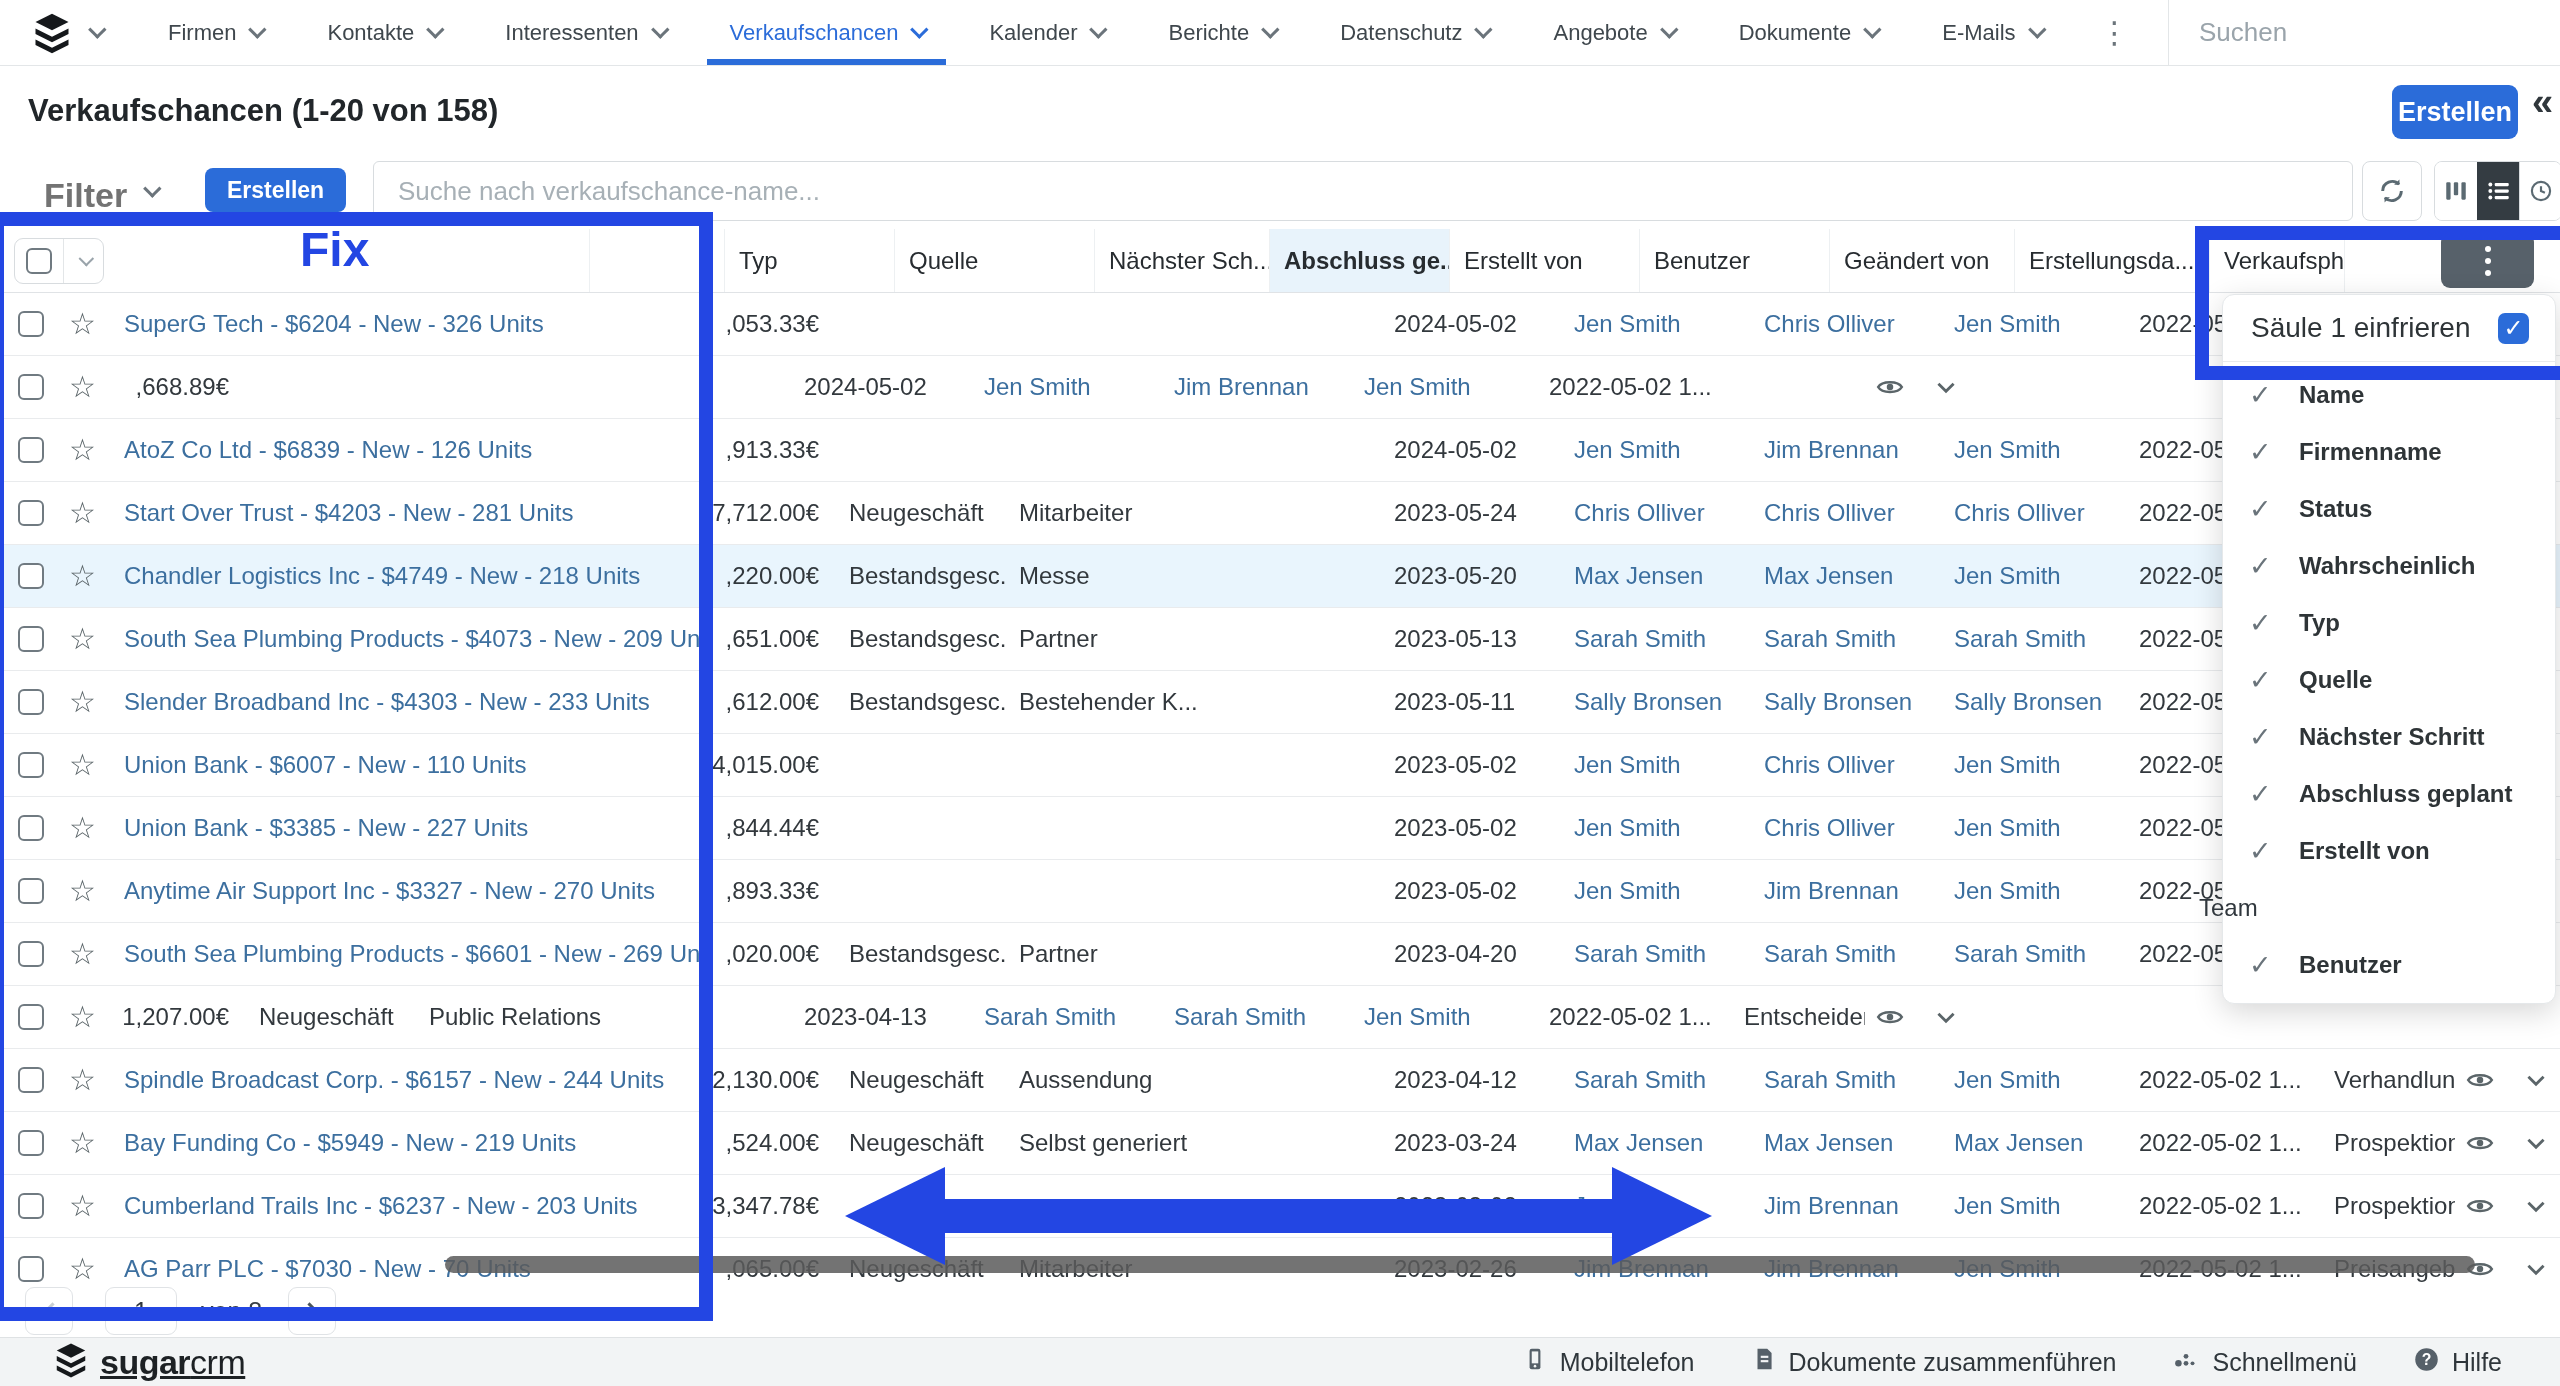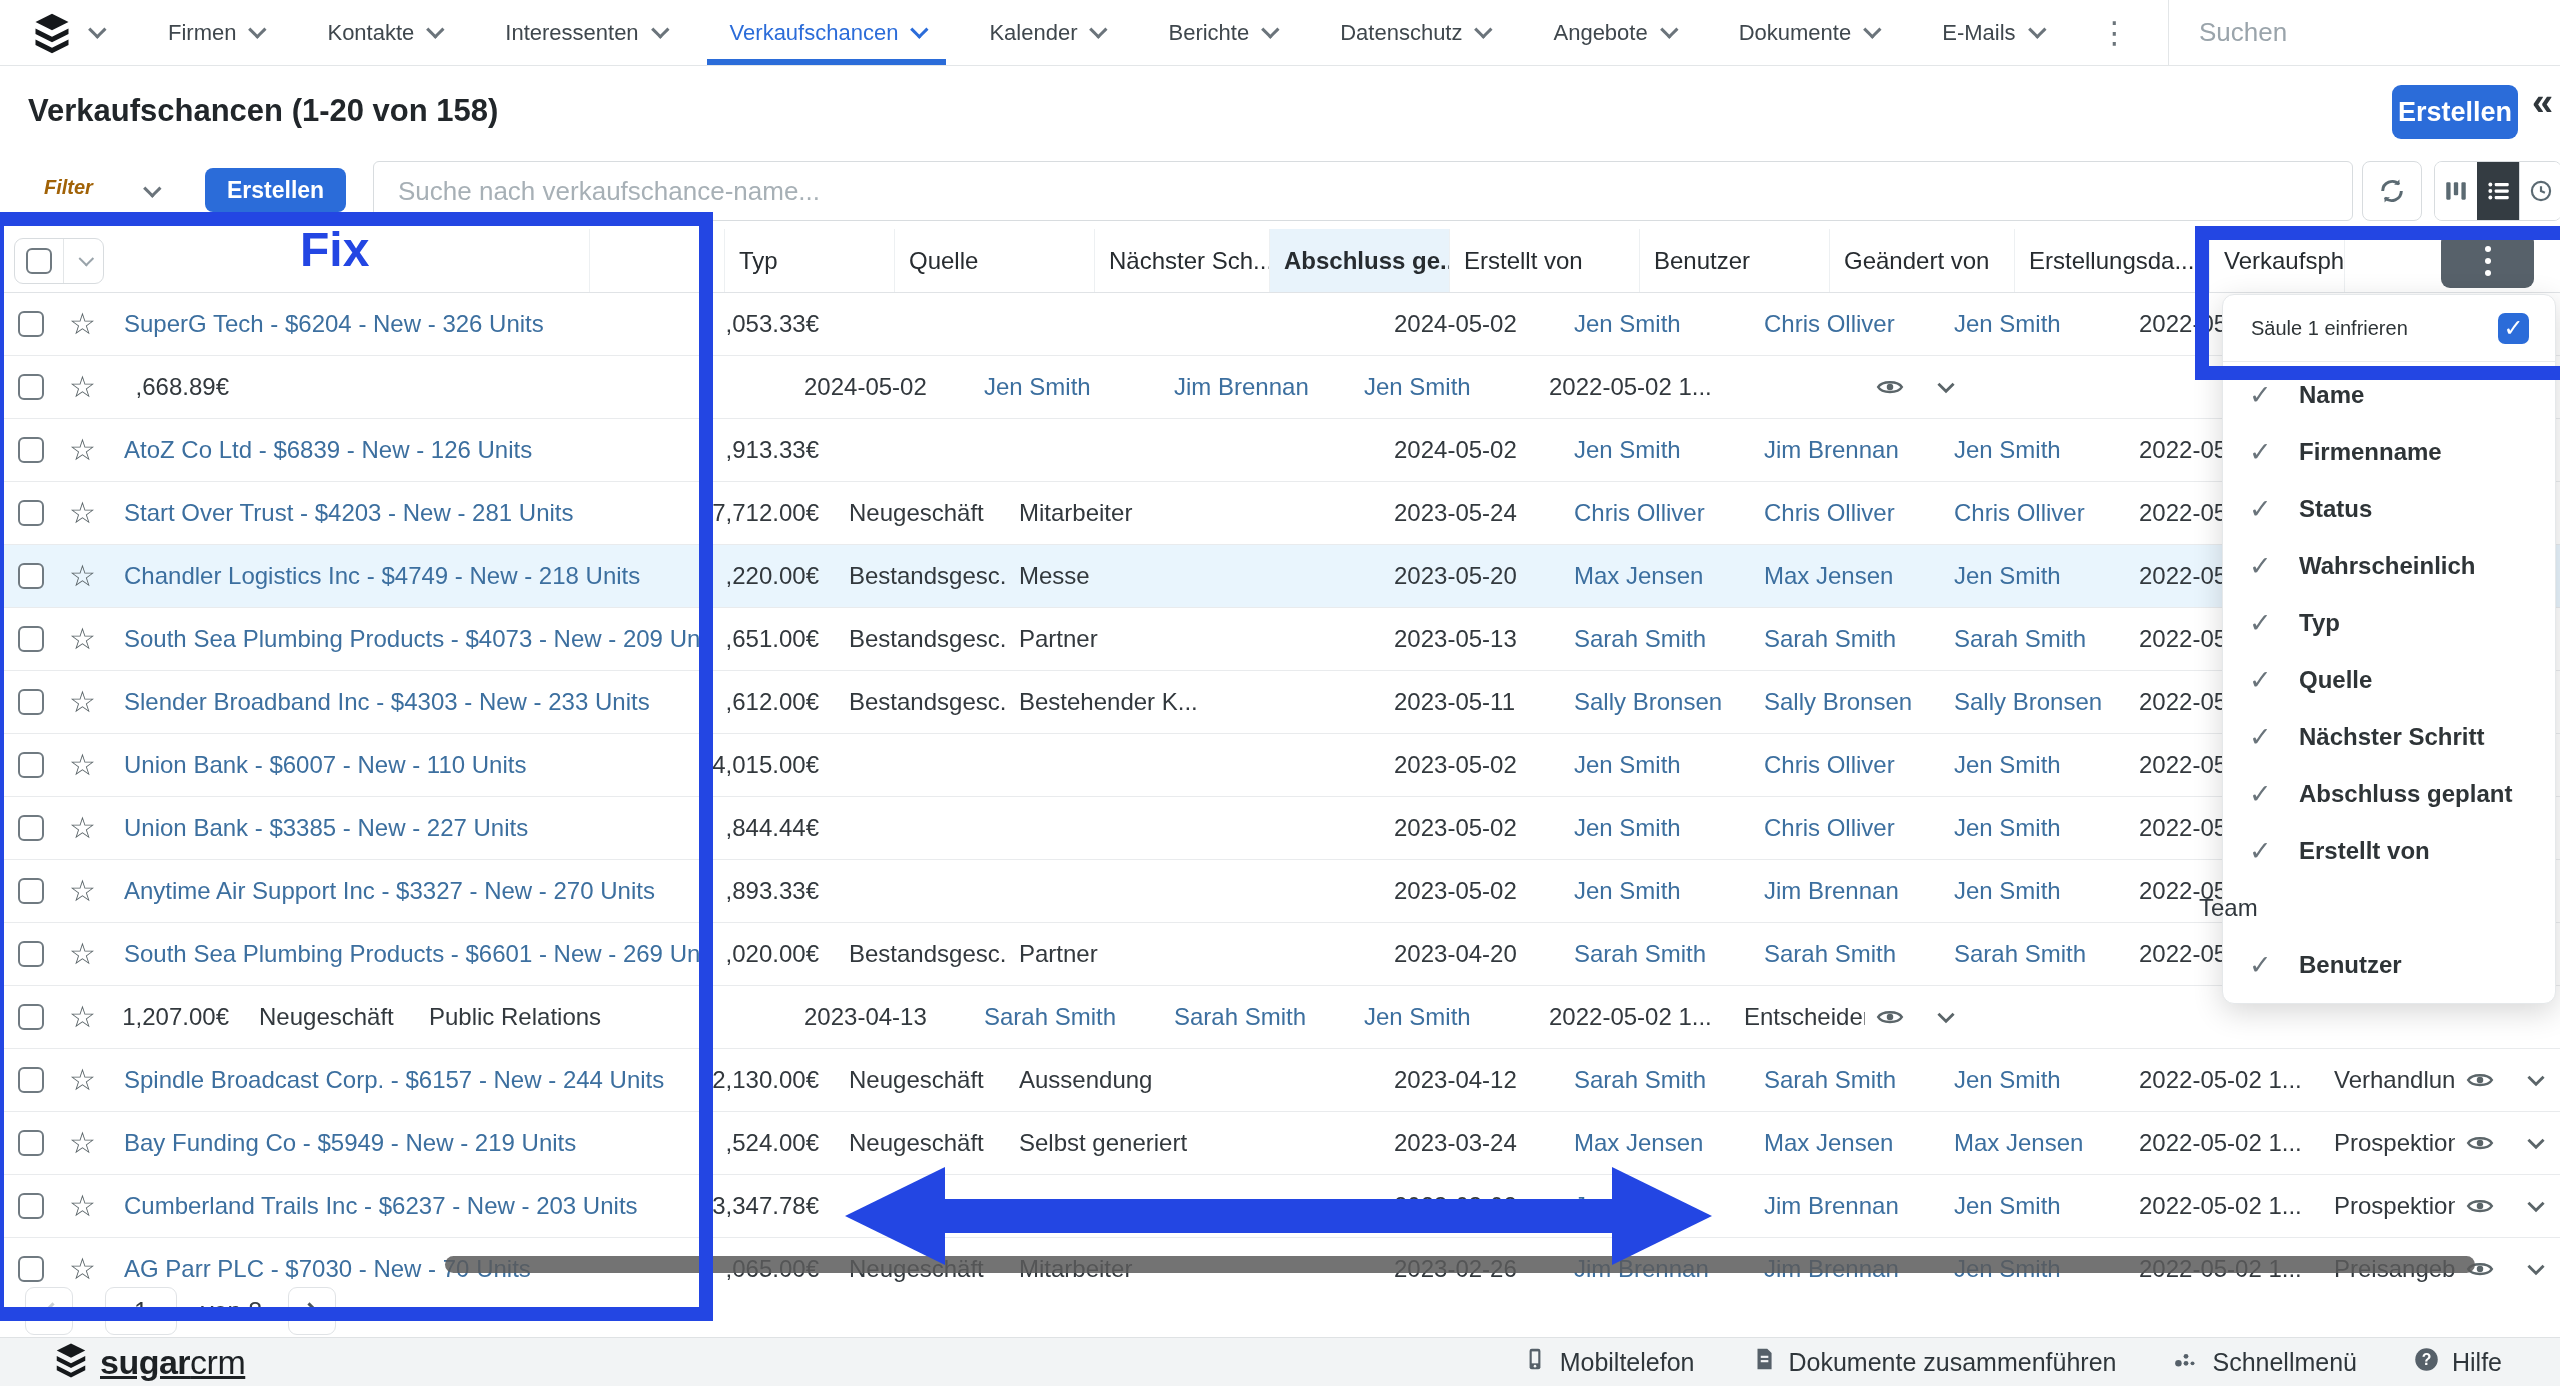--- a/index.html
+++ b/index.html
@@ -28,21 +28,21 @@
 
   
   .titlebar { position:absolute; left:0; top:67px; width:2560px; height:92px; background:#fff; }
   .page-title { position:absolute; left:28px; top:26px; font-size:31px; font-weight:700; color:#21262a; }
   .create-btn { position:absolute; left:2392px; top:18px; width:126px; height:54px; background:#2b6cd9; color:#fff;
                 font-size:27px; font-weight:700; border:none; border-radius:9px; cursor:pointer; font-family:inherit; }
   .collapse-ic { position:absolute; left:2532px; top:14px; font-size:38px; font-weight:700; color:#30373c; cursor:pointer; }
 
   
   .toolbar { position:absolute; left:0; top:159px; width:2560px; height:70px; background:#fff; }
-  .filter-lbl { position:absolute; left:44px; top:17px; font-size:20px; font-weight:600; color:#a16207; cursor:pointer;font-style:italic; }
+  .filter-lbl { position:absolute; left:44px; top:17px; font-size:34px; font-weight:600; color:#737373; cursor:pointer; }
   .filter-chev { position:absolute; left:143px; top:26px; }
   .create-pill { position:absolute; left:205px; top:9px; height:44px; padding:0 22px; background:#2b6cd9; color:#fff;
                  font-size:23px; font-weight:700; border:none; border-radius:8px; cursor:pointer; font-family:inherit; }
   .list-search { position:absolute; left:373px; top:2px; width:1980px; height:60px; border:1px solid #d8dcdf; border-radius:6px;
                  font-size:26px; color:#3f474d; padding:0 24px; outline:none; font-family:inherit; }
   .list-search::placeholder { color:#a7b0b6; }
   .tool-btn { position:absolute; top:2px; height:60px; border:1px solid #d8dcdf; background:#fff; border-radius:8px;
               display:flex; align-items:center; justify-content:center; cursor:pointer; }
   .btn-refresh { left:2362px; width:60px; }
   .view-group { position:absolute; left:2434px; top:2px; height:60px; display:flex; border:1px solid #d8dcdf; border-radius:8px; overflow:hidden; }
@@ -98,21 +98,21 @@
   .brand { display:flex; align-items:center; gap:10px; margin-left:52px; }
   .brand-text { font-size:34px; color:#1d2124; letter-spacing:-0.5px;text-decoration:underline; }
   .brand-text b { font-weight:700; } .brand-text span { font-weight:400; }
   .footer-links { margin-left:auto; display:flex; align-items:center; gap:56px; margin-right:58px; }
   .footer-link { display:flex; align-items:center; gap:12px; font-size:25px; color:#2f363b; cursor:pointer; white-space:nowrap; }
 
   
   .col-menu { position:absolute; left:2222px; top:294px; width:334px; height:710px; background:#fff; border:1px solid #e5e8ea;
               border-radius:12px; box-shadow:0 8px 30px rgba(0,0,0,.16); z-index:40; padding-top:2px; }
   .freeze-row { height:62px; display:flex; align-items:center; justify-content:space-between; padding:0 26px 0 28px; cursor:pointer; }
-  .freeze-lbl { font-size:20px; color:#2e3437; }
+  .freeze-lbl { font-size:28px; color:#2e3437; }
   .cbx-on { width:31px; height:31px; background:#2b6cd9; border-radius:7px; color:#fff; font-size:24px; font-weight:700;
             display:flex; align-items:center; justify-content:center; }
   .menu-div { height:1px; background:#e8eaec; margin:2px 0 4px; }
   .menu-item { height:57px; display:flex; align-items:center; gap:20px; padding:0 20px 0 26px; cursor:pointer; }
   .menu-check { width:30px; font-size:27px; font-weight:700; color:#6a747b; }
   .menu-lbl { font-size:24px; font-weight:700; color:#2e3437; white-space:nowrap; }
   .menu-item.unchecked .menu-lbl { font-weight:400; color:#30373d; margin-left:-50px; }
 
   
   .hscroll { position:absolute; left:445px; top:1256px; width:2030px; height:17px; background:#5a5a5a; opacity:.85; border-radius:9px; z-index:20; }

